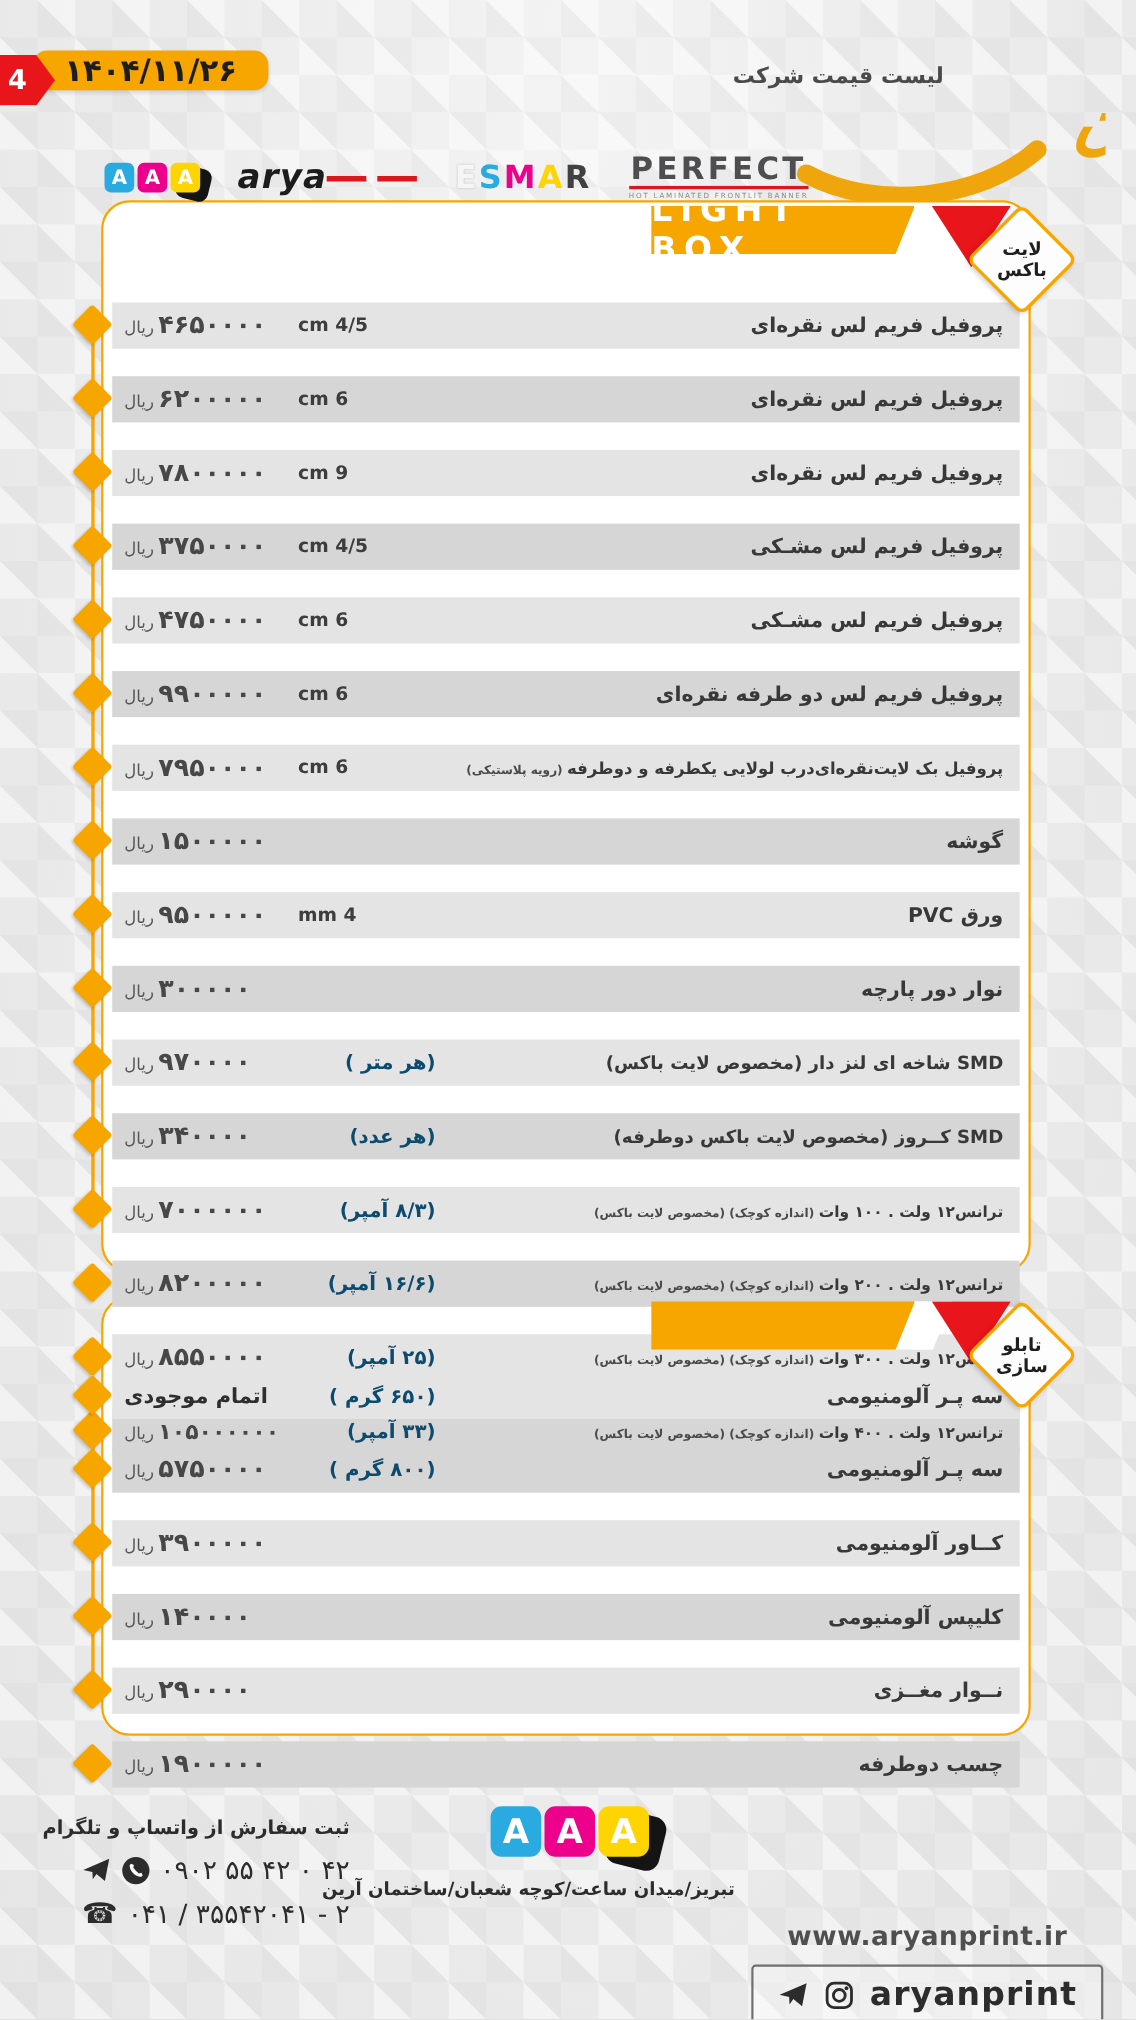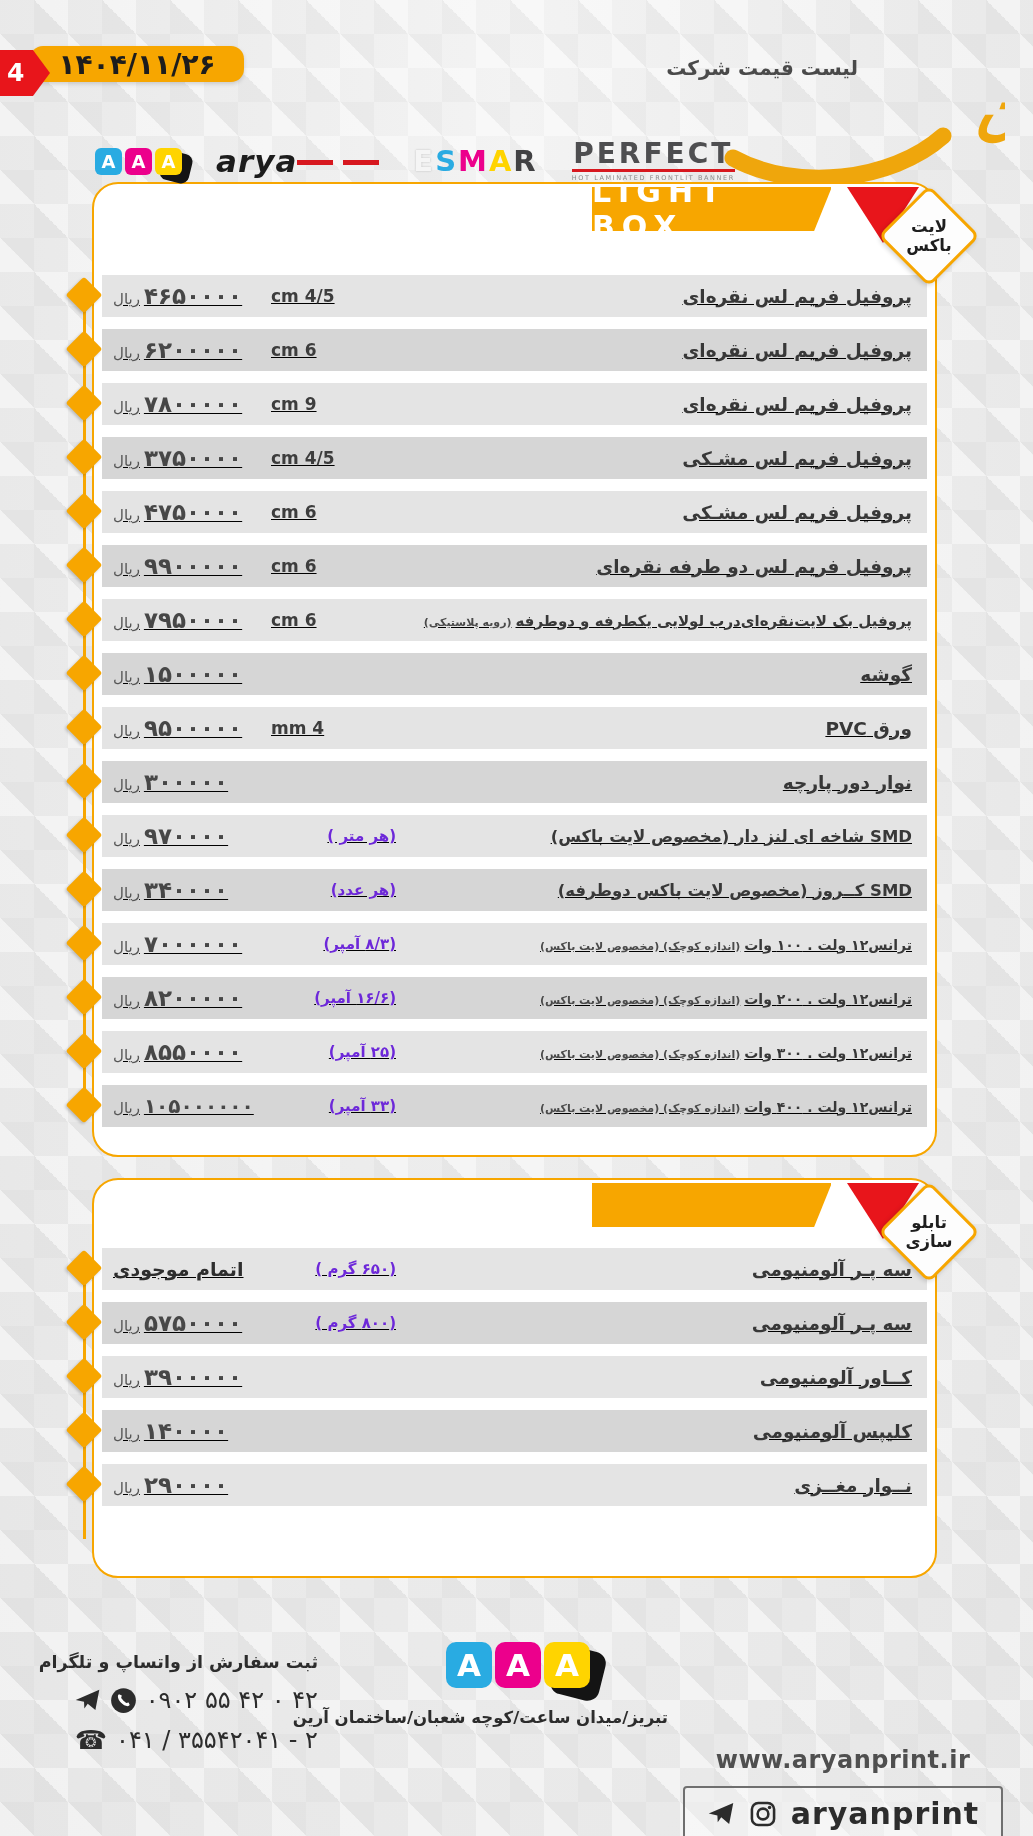--- a/index.html
+++ b/index.html
@@ -52,32 +52,32 @@
   .sec-tri{position:absolute;top:3px;right:16px;width:72px;height:56px;background:#E8151B;z-index:4;
         clip-path:polygon(0 0,100% 0,50% 100%);}
   .tab{position:absolute;top:16px;right:-30px;width:66px;height:66px;background:#fdfdfd;border:3px solid #F7A600;
         border-radius:8px;transform:rotate(45deg);z-index:5;box-shadow:0 2px 5px rgba(0,0,0,.18);}
   .tab .inner{position:absolute;inset:0;transform:rotate(-45deg);display:flex;flex-direction:column;align-items:center;justify-content:center;
         font-weight:bold;font-size:16.5px;color:#1e1e1e;line-height:1.18;}
   .rows{position:relative;z-index:1;}
   #sec1 .rows{padding-top:91px;}
   #sec2 .rows{padding-top:68px;}
   .vline{position:absolute;left:-11px;width:3px;background:#F7A600;z-index:0;}
-  .row{position:relative;display:flex;direction:ltr;align-items:center;height:42px;margin:0 8px 12px 8px;background:#E4E4E4;z-index:1;text-decoration:underline;}
+  .row{position:relative;display:flex;direction:ltr;align-items:center;height:42px;margin:0 8px 25px 8px;background:#E4E4E4;z-index:1;}
   .row.dark{background:#D6D6D6;}
   .dia{position:absolute;left:-31px;top:7px;width:26px;height:26px;background:#F7A600;transform:rotate(45deg);
         border-radius:3px;box-shadow:0 2px 3px rgba(0,0,0,.2);}
   .r-price{width:158px;padding-left:11px;direction:rtl;text-align:left;white-space:nowrap;flex-shrink:0;}
   .r-price .p{font-weight:bold;font-size:23px;color:#474747;letter-spacing:.5px;}
   .r-price .p.long{font-size:20px;letter-spacing:0;}
   .r-price .u{font-size:15px;color:#555;margin-right:4px;}
   .r-price .soldout{font-weight:bold;font-size:19px;color:#2e2e2e;}
   .r-size{width:125px;flex-shrink:0;direction:ltr;text-align:left;}
   .r-size.lg{font-weight:bold;font-size:17px;color:#3d3d3d;}
-  .r-size.sm{font-weight:bold;font-size:15px;color:#6d28d9;direction:rtl;text-align:right;}
+  .r-size.sm{font-weight:bold;font-size:18px;color:#0c4a6e;direction:rtl;text-align:right;}
   .r-name{flex:1;direction:rtl;text-align:right;padding-left:6px;padding-right:15px;color:#383838;white-space:nowrap;}
   .r-name .nm{font-weight:bold;font-size:18.5px;}
   .r-name.md .nm{font-size:16.5px;}
   .r-name.sm .nm{font-size:15px;}
   .r-name.xs .nm{font-size:14px;}
   .r-name .note{font-size:11px;font-weight:bold;color:#4a4a4a;margin-right:4px;}
 
   
   .f-left{position:absolute;left:26px;top:1652px;width:292px;direction:rtl;text-align:right;}
   .f-left .l1{font-weight:bold;font-size:17.5px;color:#2c2c2c;margin-bottom:14px;}
@@ -292,20 +292,26 @@
           <div class="r-price"><span class="p">۱۴۰۰۰۰</span><span class="u">ریال</span></div>
           <div class="r-size lg"></div>
           <div class="r-name"><span class="nm">کلیپس آلومنیومی</span></div>
         </div>
         <div class="row">
           <span class="dia"></span>
           <div class="r-price"><span class="p">۲۹۰۰۰۰</span><span class="u">ریال</span></div>
           <div class="r-size lg"></div>
           <div class="r-name"><span class="nm">نــوار مغــزی</span></div>
         </div>
+        <div class="row dark">
+          <span class="dia"></span>
+          <div class="r-price"><span class="p">۱۹۰۰۰۰۰</span><span class="u">ریال</span></div>
+          <div class="r-size lg"></div>
+          <div class="r-name"><span class="nm">چسب دوطرفه</span></div>
+        </div>
       </div>
   </section>
 
   <div class="f-left">
     <div class="l1">ثبت سفارش از واتساپ و تلگرام</div>
     <div class="l2">
       <span class="num">۰۹۰۲ ۵۵ ۴۲ ۰ ۴۲</span>
       <svg class="icon-svg" width="27" height="27" viewBox="0 0 24 24">
           <circle cx="12" cy="12" r="11" fill="#2c2c2c"></circle>
           <path d="M8 6.5c-.6.4-1 1-1 1.8 0 3.9 4.8 8.7 8.7 8.7.8 0 1.4-.4 1.8-1l-.9-2.3-2.2.6-1-1c-1.1-.6-1.9-1.4-2.5-2.5l-1-1 .6-2.2z" fill="#fff"></path>

